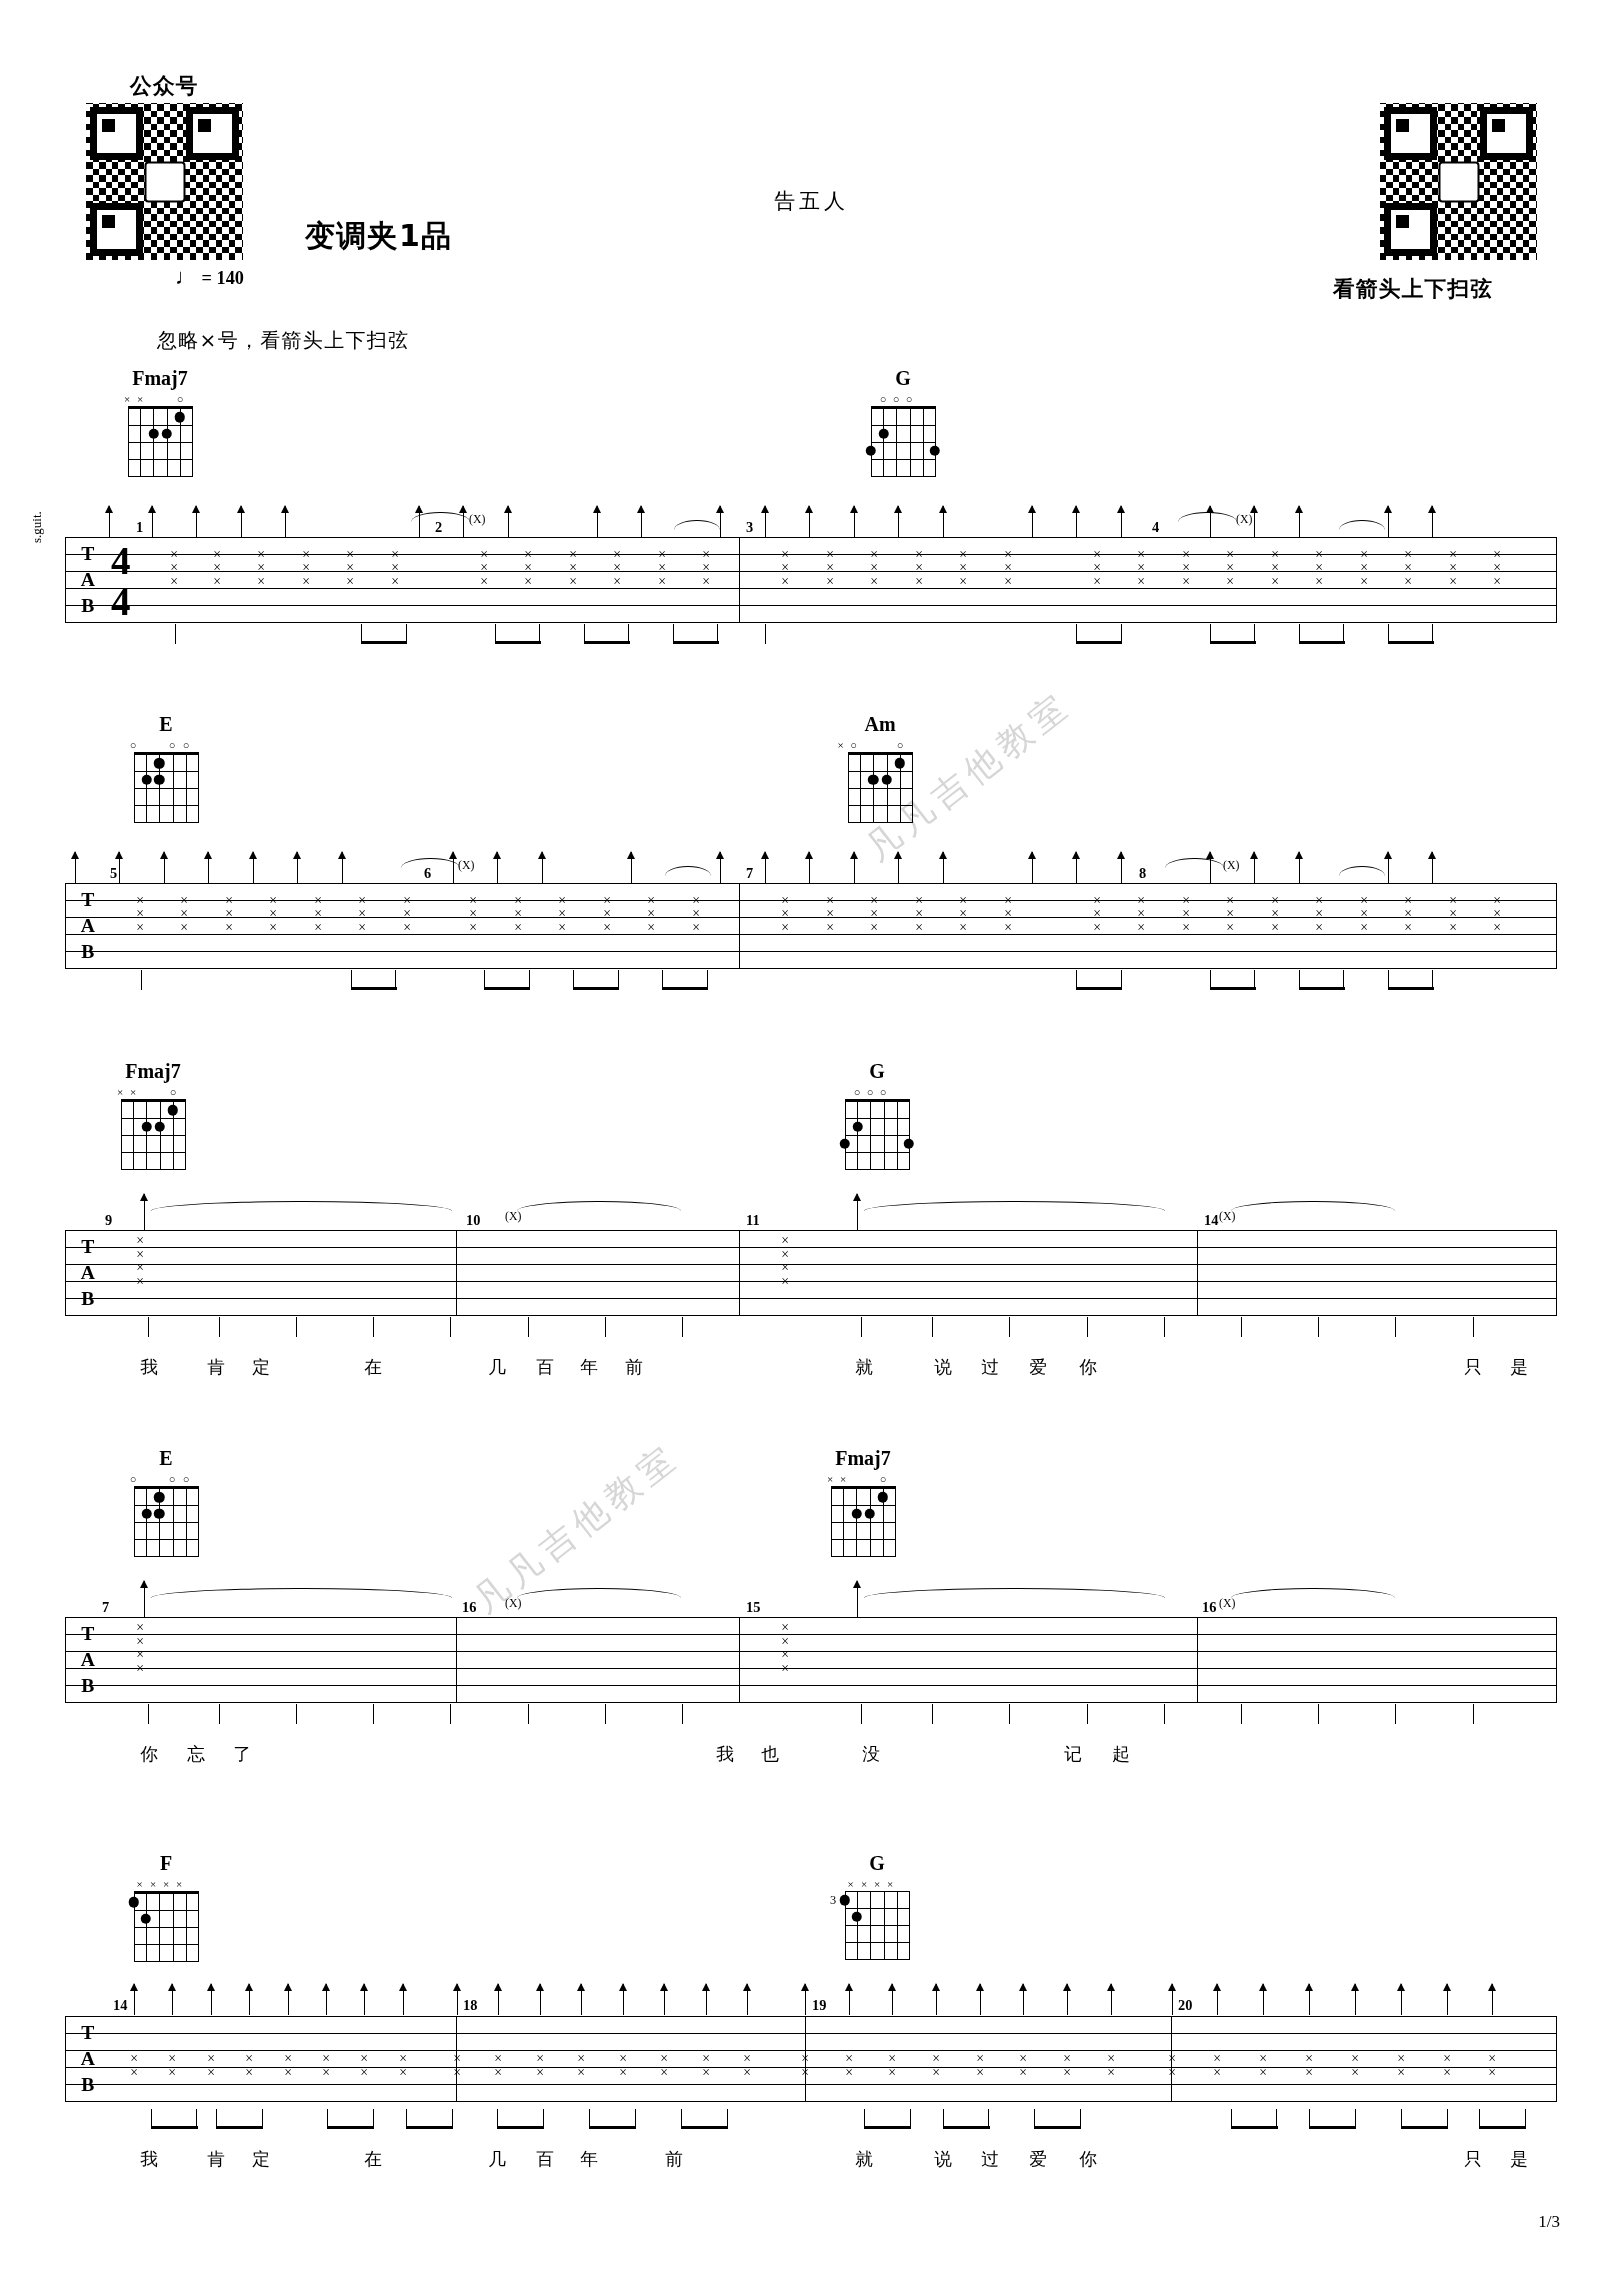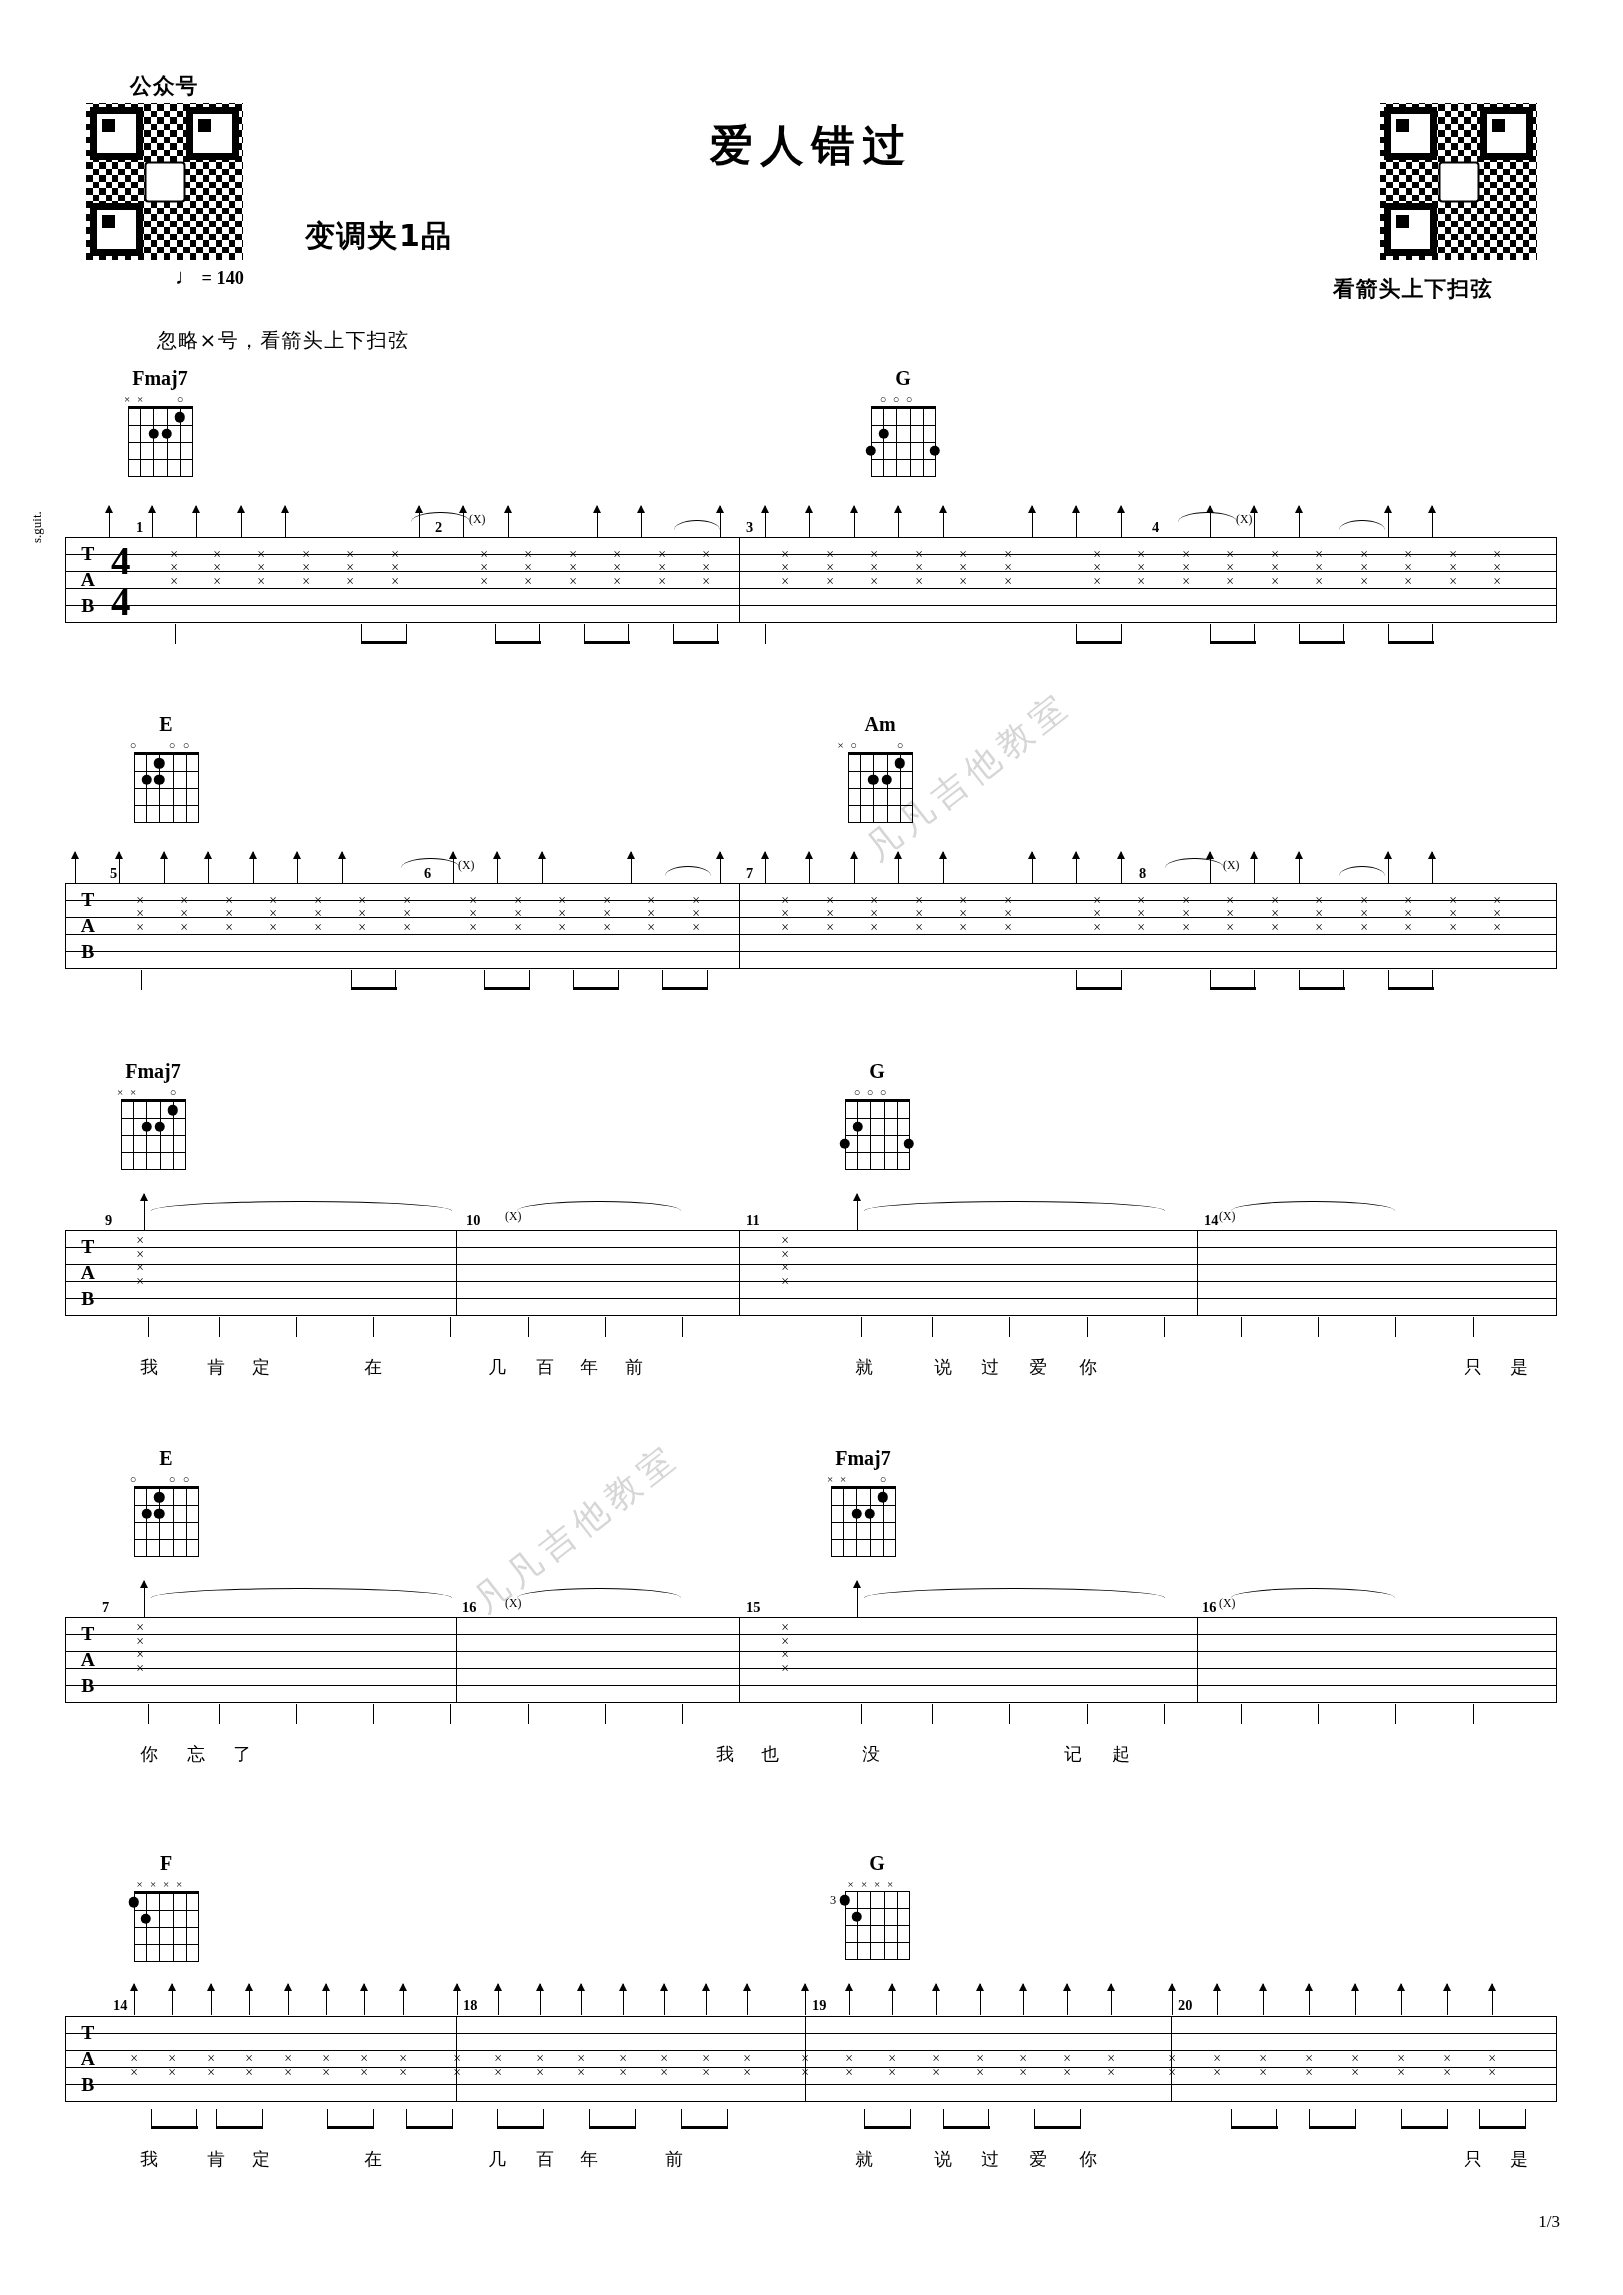--- a/index.html
+++ b/index.html
@@ -341,21 +341,21 @@
         <i></i>
       </div>
     <div class="fp bl">
         <i></i>
       </div>
   </div>
 
   <div class="label-gzh">公众号</div>
   <div class="label-teacher">看箭头上下扫弦</div>
 
-  <div class="song-title">爱人错过</div>
+  <div class="song-artist">告五人</div>
   <div class="capo">变调夹1品</div>
   <div class="tempo">
     <span class="note">♩</span>
     <span>= 140</span>
   </div>
   <div class="play-note">忽略×号，看箭头上下扫弦</div>
   <div class="sguit">s.guit.</div>
 
   <div class="watermark" id="wm1">凡凡吉他教室</div>
   <div class="watermark" id="wm2">凡凡吉他教室</div>

